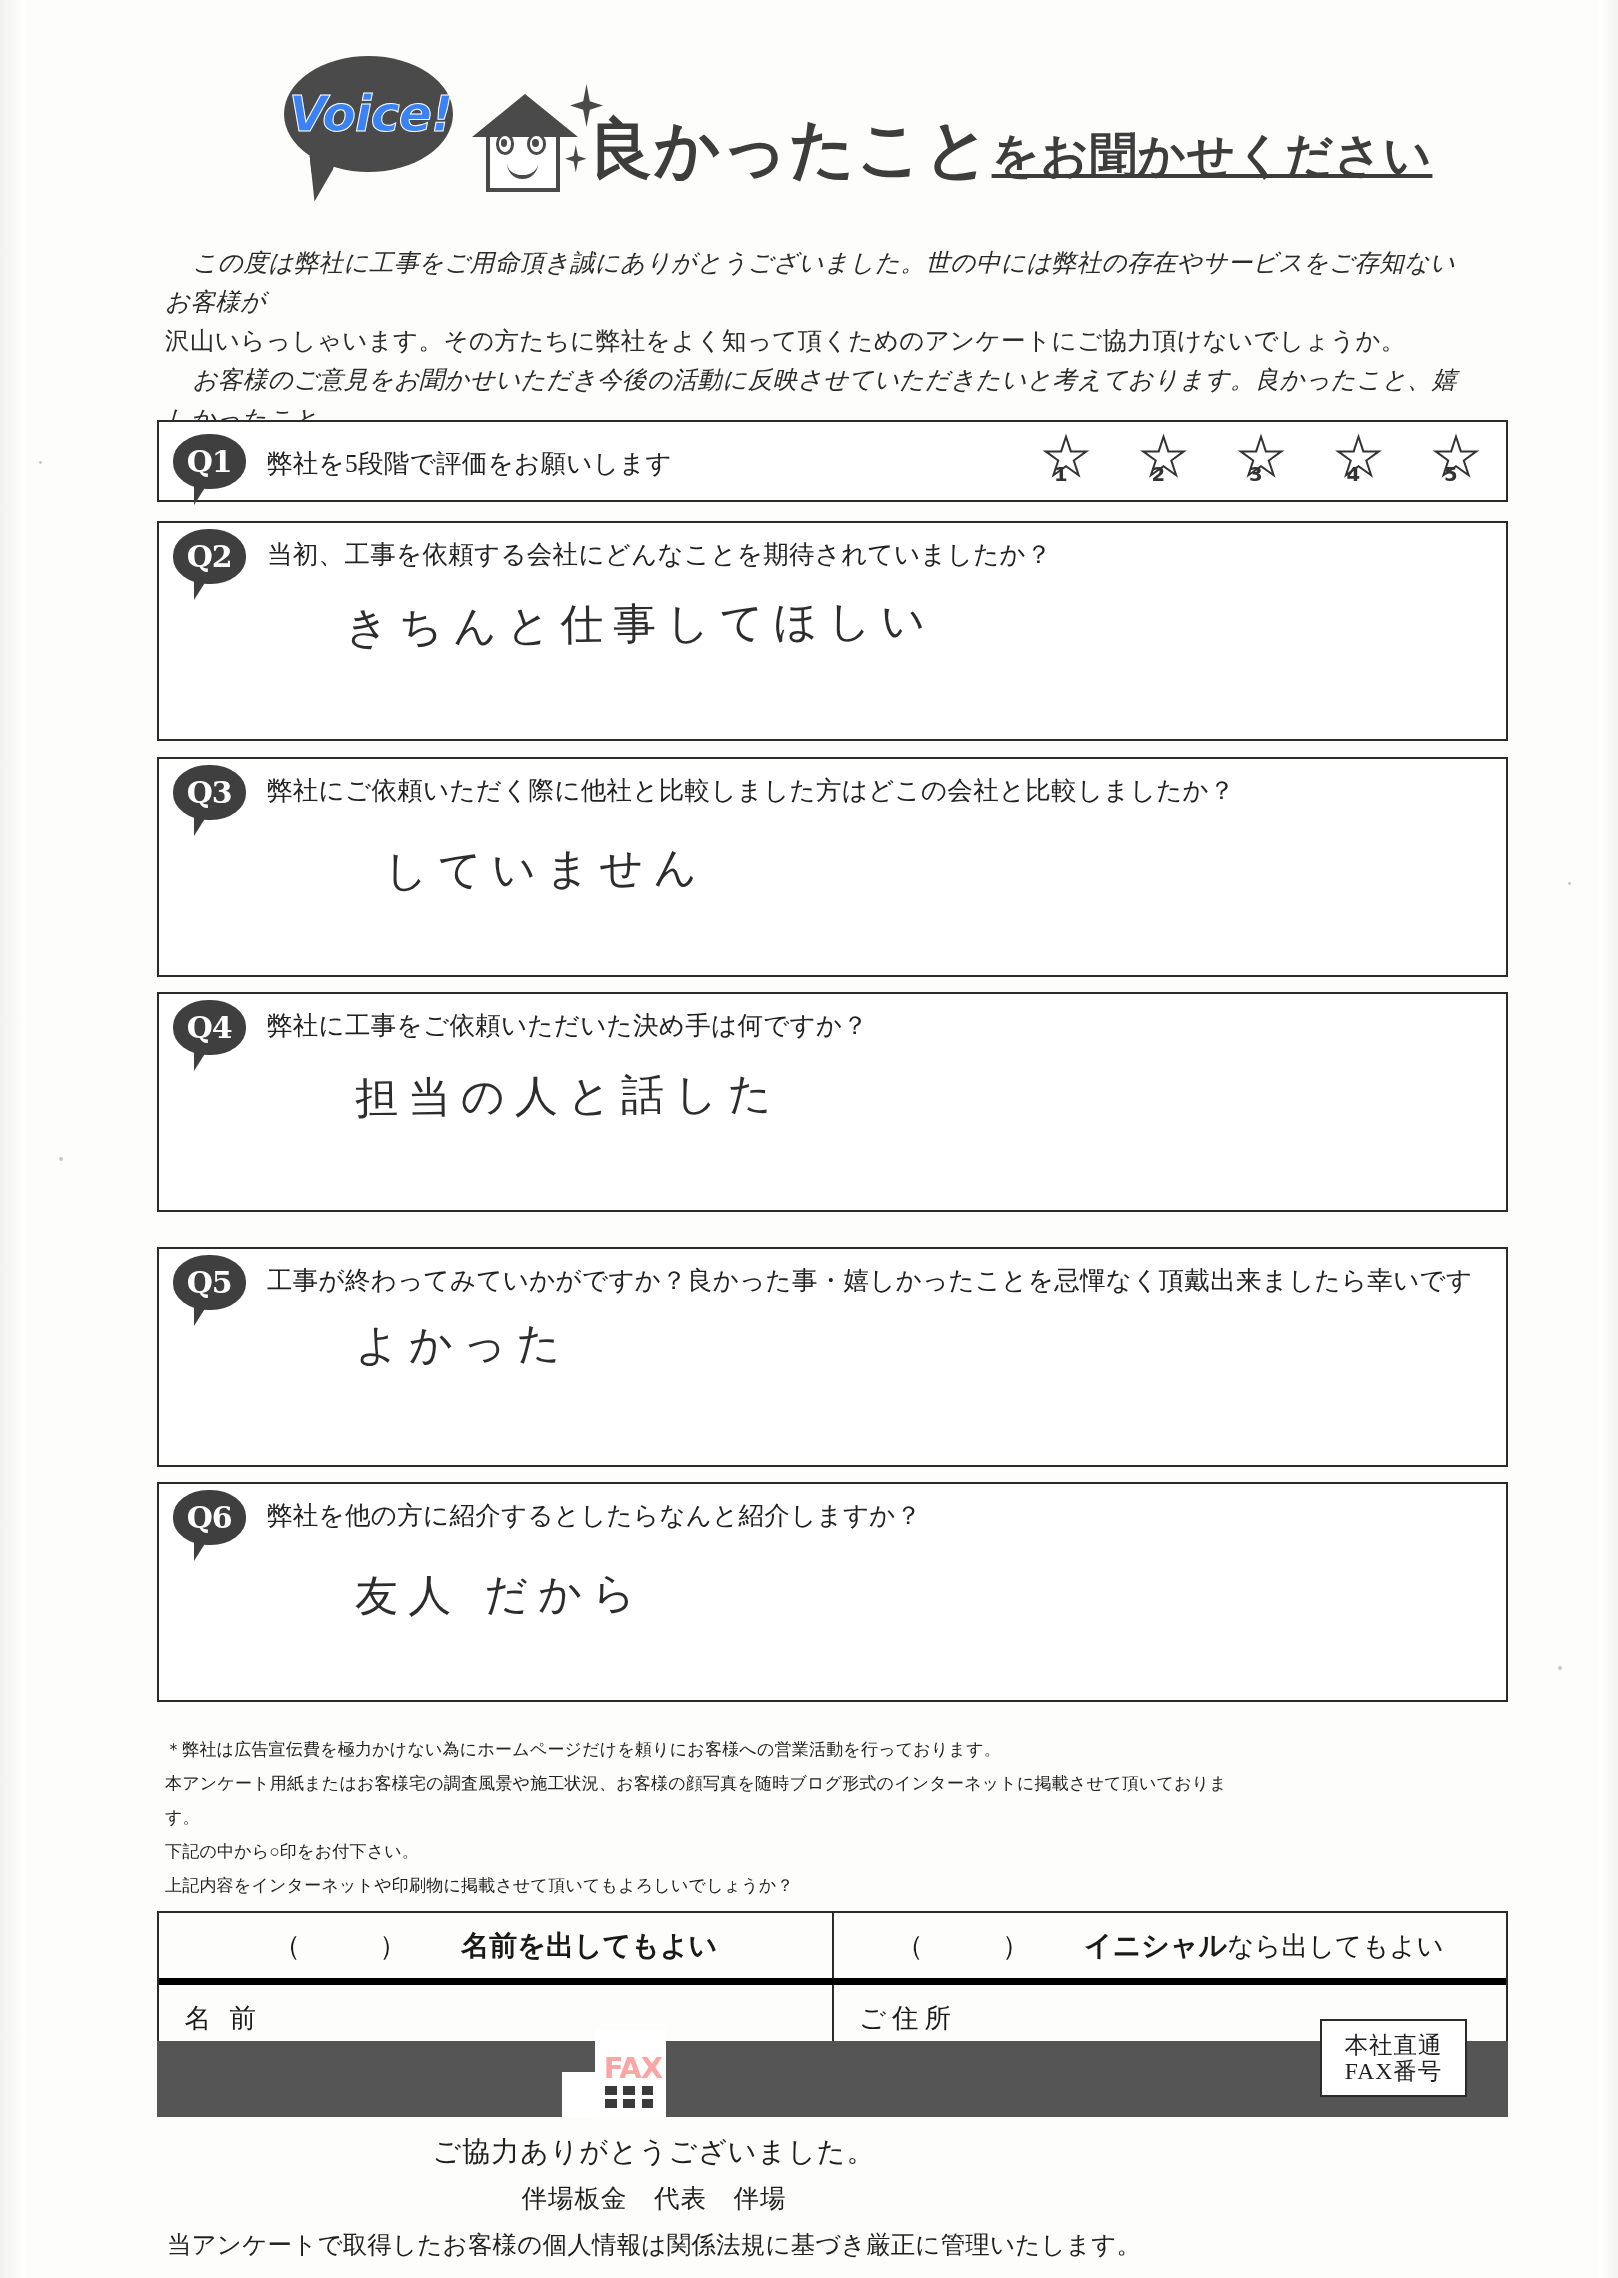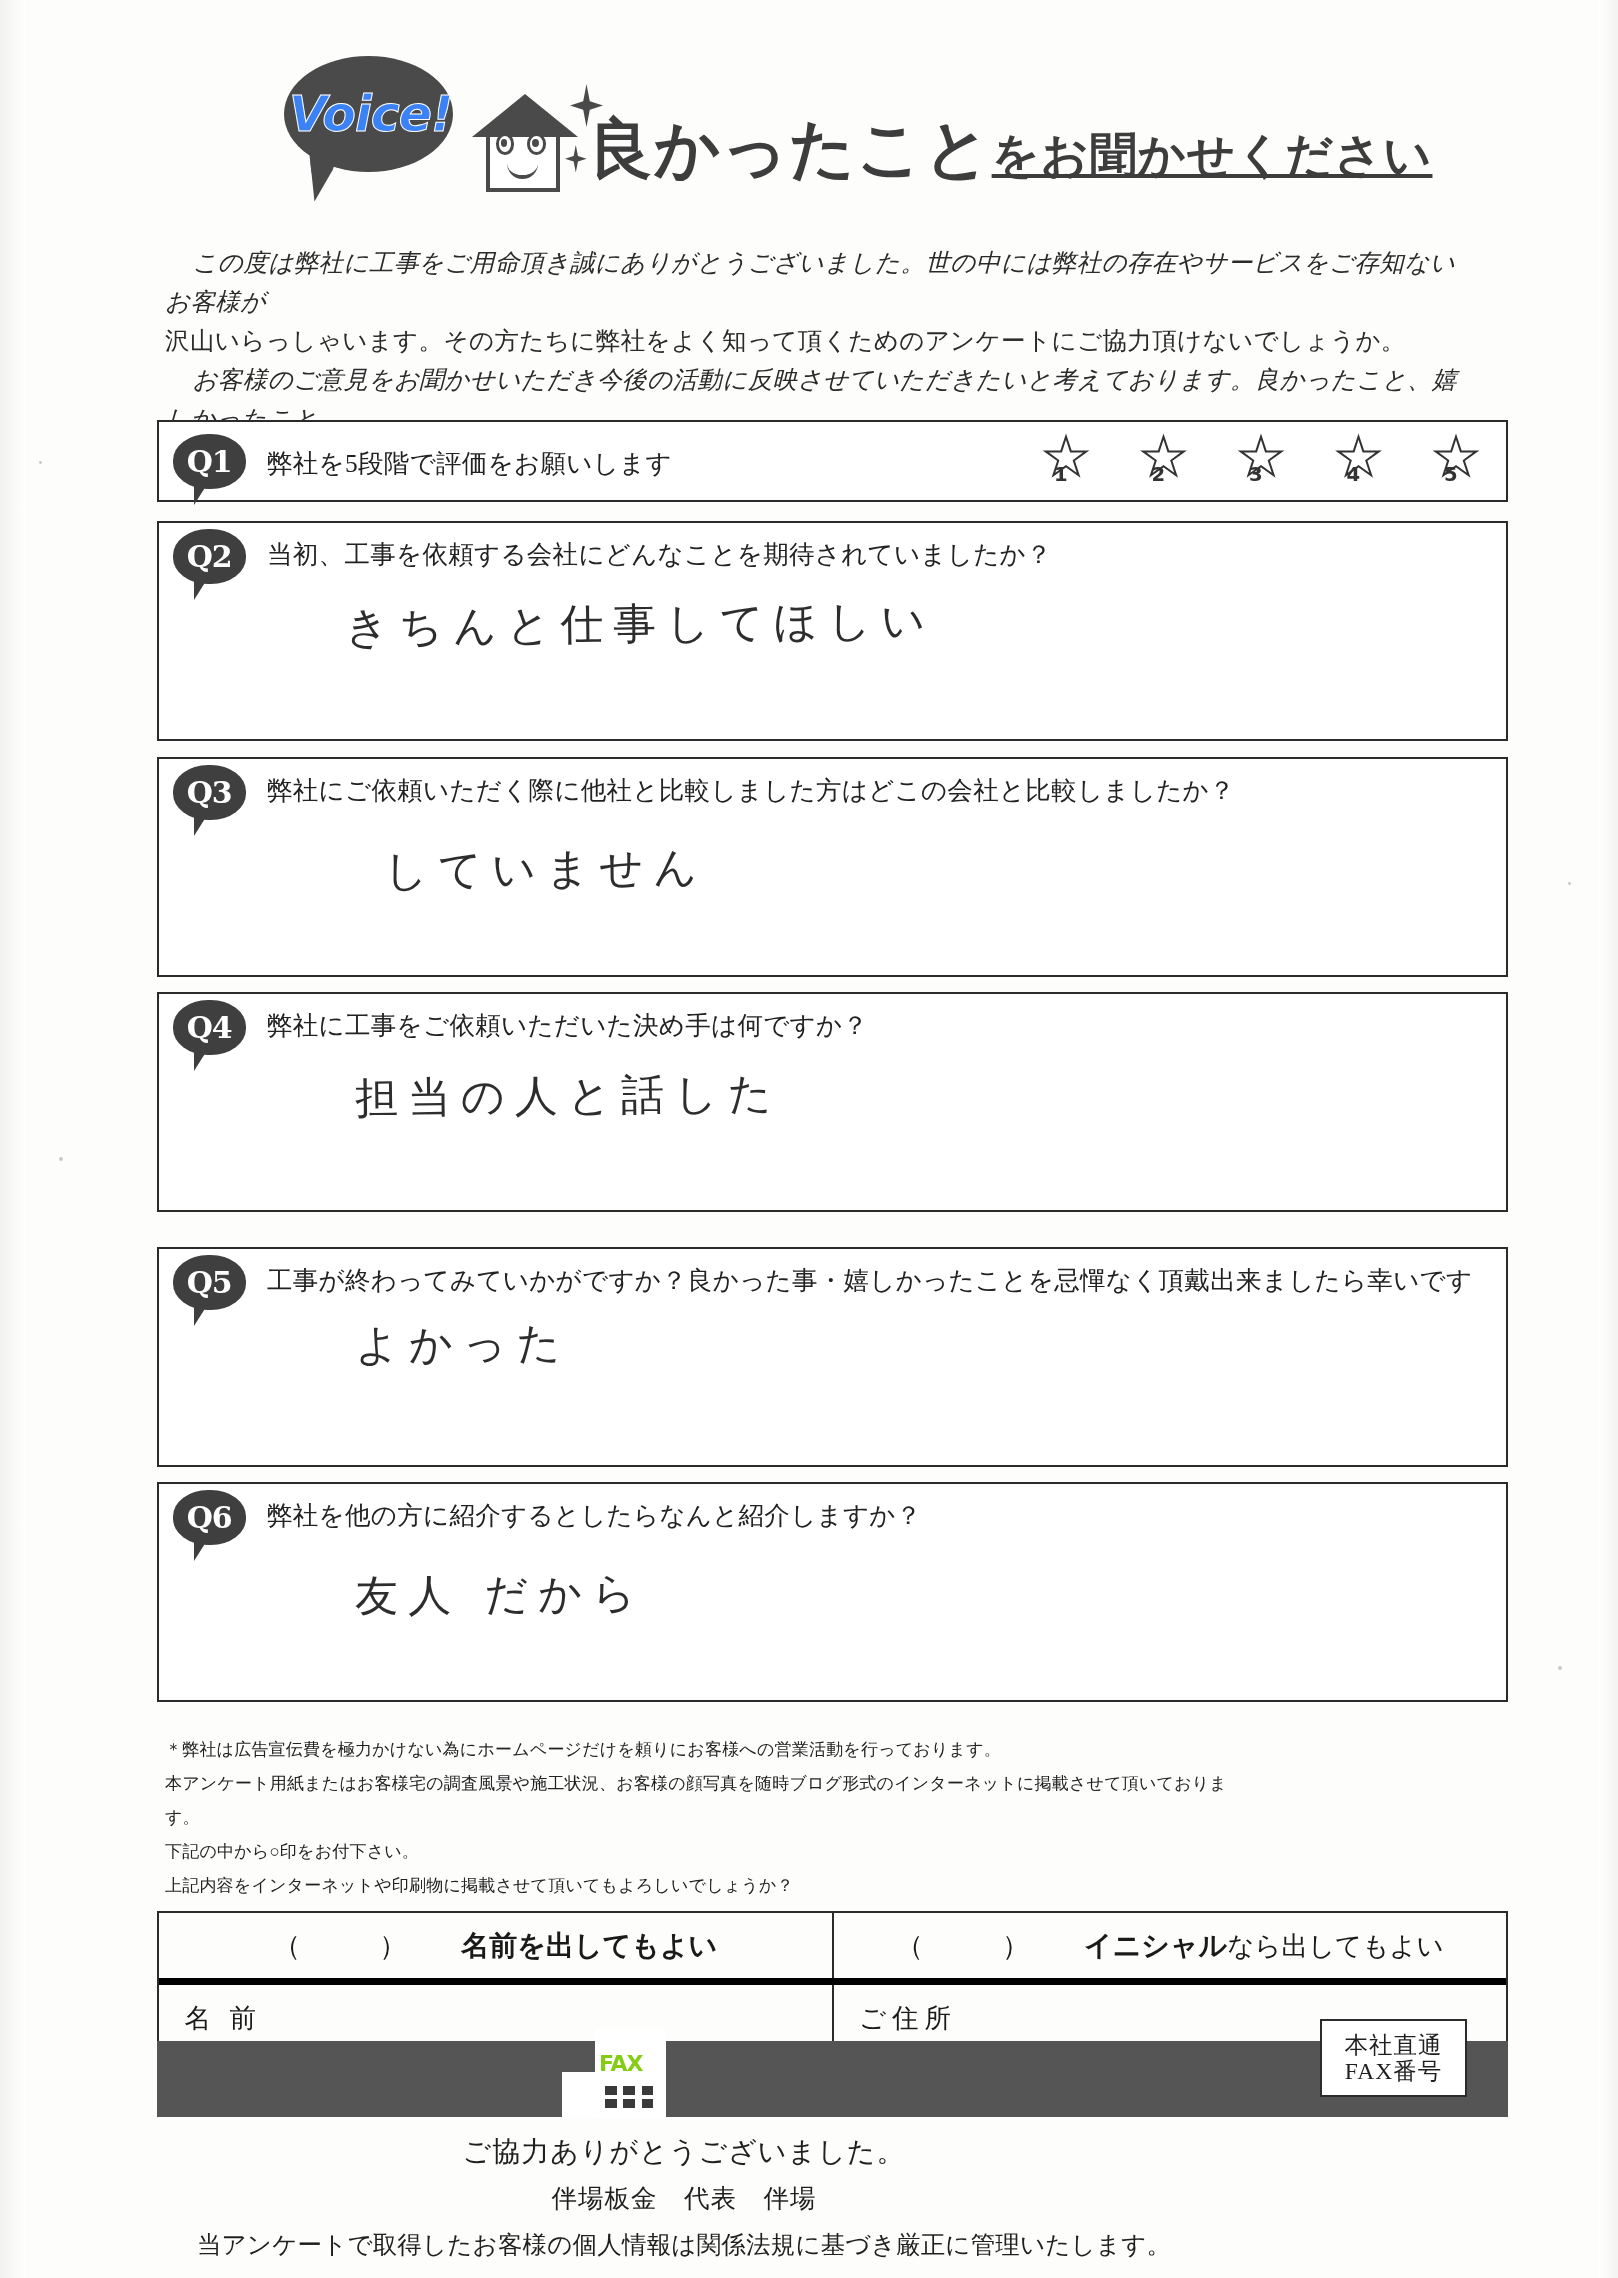--- a/index.html
+++ b/index.html
@@ -376,25 +376,25 @@
   .fax-body {
     position: absolute;
     left: 51px; top: 27.4px;
     width: 71px; height: 61px;
     background: #ffffff;
   }
   .fax-word {
     position: absolute;
     left: 55px; top: 21.6px;
     width: 63px;
-    text-align: left;
+    text-align: right;
     font-family: "DejaVu Sans", sans-serif;
     font-weight: bold;
-    font-size: 22px;
-    color: #84cc16;
+    font-size: 29px;
+    color: #fca5a5;
     letter-spacing: -1px;
   }
   .fax-keys {
     position: absolute;
     left: 61px; top: 57px;
     width: 51px;
     display: grid;
     grid-template-columns: repeat(3, 1fr);
     gap: 3.9px;
   }
@@ -427,21 +427,20 @@
   }
 
   
   .footer {
     position: absolute;
     left: 0;
     top: 2133px;
     width: 1308px;
     text-align: center;
     color: #1f1f1f;
-    padding-left: 30px;
   }
   .footer .f1 { font-size: 28px; letter-spacing: 1px; }
   .footer .f2 { font-size: 25.5px; margin-top: 9.8px; letter-spacing: 1px; }
   .footer .f3 { font-size: 24.5px; margin-top: 11.8px; letter-spacing: 0.2px; }
 </style>
 </head>
 <body>
 
 <div class="paper"></div>
 <div class="scan-edge-left"></div>

